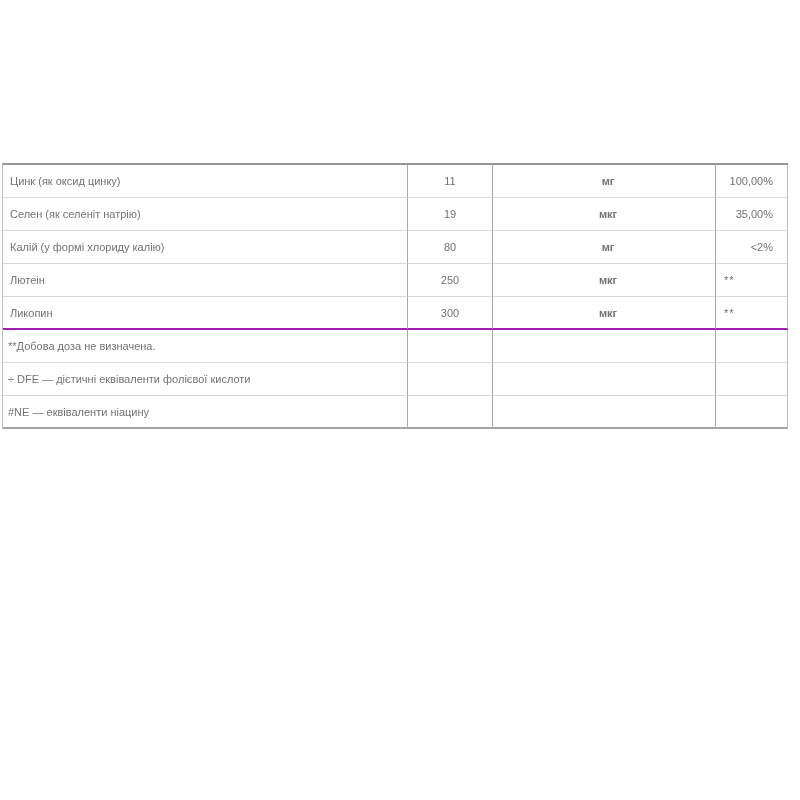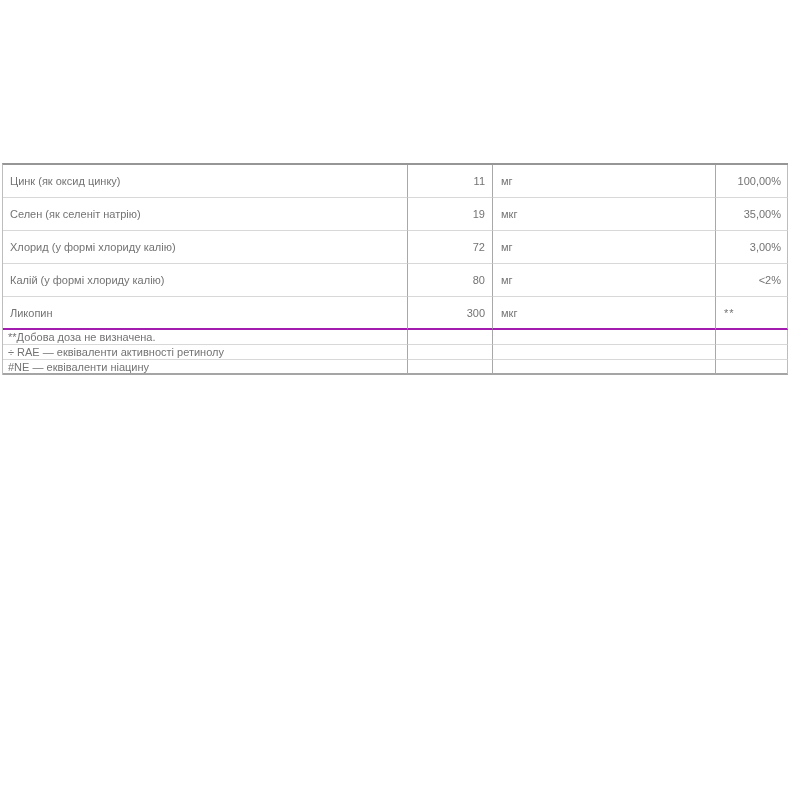--- a/index.html
+++ b/index.html
@@ -36,26 +36,26 @@
     border-right: 1px solid #a8a8a8;
     border-bottom: 1px solid #d8d8d8;
     vertical-align: middle;
     padding: 0;
     white-space: nowrap;
     overflow: hidden;
   }
   td:last-child { border-right: 1px solid #bdbdbd; }
 
   tr.data-row { height: 33px; }
-  tr.foot-row { height: 15px; }
+  tr.foot-row { height: 33px; }
 
   td.c-name   { text-align: left;  padding-left: 7px; }
-  td.c-amount { text-align: right; padding-right: 7px; }
-  td.c-unit   { text-align: left;  padding-left: 8px; }
-  td.c-dv     { text-align: right; padding-right: 6px; }
+  td.c-amount { text-align: center; }
+  td.c-unit   { text-align: center;  padding-left: 8px; font-weight: bold; }
+  td.c-dv     { text-align: right; padding-right: 14px; }
   td.c-dv.dv-left { text-align: left; padding-left: 8px; letter-spacing: 1px; }
   td.c-foot   { text-align: left;  padding-left: 5px; }
 
   
   tr.data-row.last-data td { border-bottom: 2px solid #a21caf; }
   
   tr.foot-row.last-foot td { border-bottom: 2px solid #a5a5a5; }
 </style>
 </head>
 <body>
@@ -75,46 +75,46 @@
         <td class="c-unit">мг</td>
         <td class="c-dv">100,00%</td>
       </tr>
       <tr class="data-row">
         <td class="c-name">Селен (як селеніт натрію)</td>
         <td class="c-amount">19</td>
         <td class="c-unit">мкг</td>
         <td class="c-dv">35,00%</td>
       </tr>
       <tr class="data-row">
-        <td class="c-name">Хлорид (у формі хлориду калію)</td>
-        <td class="c-amount">72</td>
-        <td class="c-unit">мг</td>
-        <td class="c-dv">3,00%</td>
-      </tr>
-      <tr class="data-row">
         <td class="c-name">Калій (у формі хлориду калію)</td>
         <td class="c-amount">80</td>
         <td class="c-unit">мг</td>
         <td class="c-dv">&lt;2%</td>
+      </tr>
+      <tr class="data-row">
+        <td class="c-name">Лютеін</td>
+        <td class="c-amount">250</td>
+        <td class="c-unit">мкг</td>
+        <td class="c-dv dv-left">**</td>
       </tr>
       <tr class="data-row last-data">
         <td class="c-name">Ликопин</td>
         <td class="c-amount">300</td>
         <td class="c-unit">мкг</td>
         <td class="c-dv dv-left">**</td>
       </tr>
 
       <tr class="foot-row">
         <td class="c-foot">**Добова доза не визначена.</td>
         <td></td>
         <td></td>
         <td></td>
       </tr>
       <tr class="foot-row">
-        <td class="c-foot">÷ RAE — еквіваленти активності ретинолу</td>
+        <td class="c-foot">÷ DFE — дієтичні еквіваленти фолієвої кислоти</td>
         <td></td>
         <td></td>
         <td></td>
       </tr>
       <tr class="foot-row last-foot">
         <td class="c-foot">#NE — еквіваленти ніацину</td>
         <td></td>
         <td></td>
         <td></td>
       </tr>

